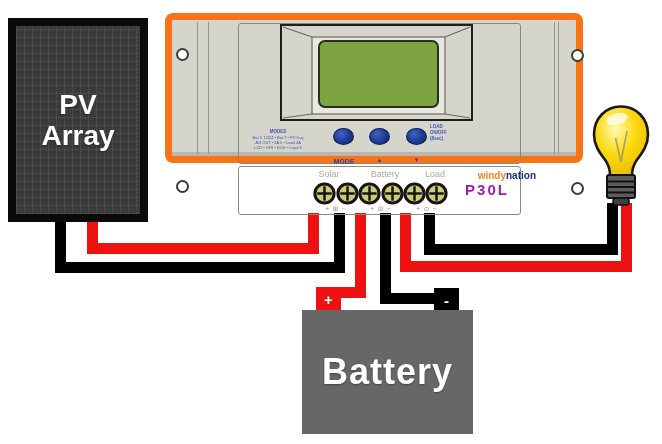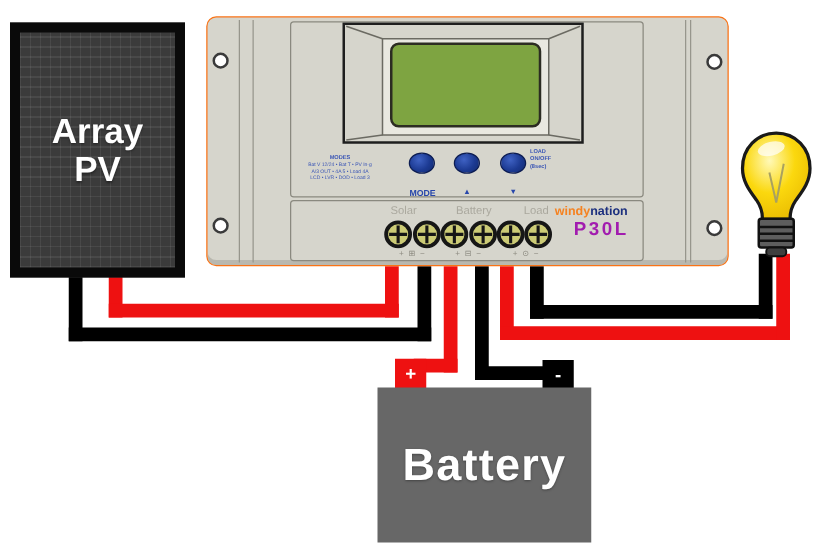--- a/index.html
+++ b/index.html
@@ -14,22 +14,22 @@
   
   .pv{position:absolute;left:8px;top:18px;width:140px;height:204px;box-sizing:border-box;
       background-color:#3b3b3b;
       background-image:repeating-linear-gradient(0deg,rgba(255,255,255,.07) 0 1px,transparent 1px 8px),
                        repeating-linear-gradient(90deg,rgba(255,255,255,.07) 0 1px,transparent 1px 8px);
       border:8px solid #0a0a0a;z-index:2;display:flex;align-items:center;justify-content:center;}
   .pv-label{color:#fff;font-weight:bold;font-size:28px;line-height:1.12;text-align:center;
             text-shadow:0 1px 2px rgba(0,0,0,.4);}
 
   
-  .controller{position:absolute;left:165px;top:13px;width:418px;height:200px;box-sizing:border-box;
-              background:#d6d5cc;border:1px solid #f97316;border-radius:8px;z-index:2;
+  .controller{position:absolute;left:165px;top:13px;width:418px;height:150px;box-sizing:border-box;
+              background:#d6d5cc;border:7px solid #f97316;border-radius:8px;z-index:2;
               box-shadow:inset 0 -4px 0 #b9b8af;}
   .fold{position:absolute;top:2px;bottom:2px;width:1px;background:#97968c;}
   .hole{position:absolute;width:13px;height:13px;border-radius:50%;background:#fff;
         border:2px solid #3a3a3a;box-sizing:border-box;}
   .panel{position:absolute;border:1px solid #8a897f;border-radius:3px;box-sizing:border-box;}
   .panel.upper{left:66px;top:3px;width:283px;height:141px;}
   .panel.lower{left:66px;top:146px;width:283px;height:49px;}
 
   .bezel{position:absolute;left:108px;top:4px;width:193px;height:97px;box-sizing:border-box;
          border:2px solid #1e1e1e;background:#d6d5cc;}
@@ -52,21 +52,21 @@
   .screw svg{display:block;}
   .screw:nth-of-type(1) svg{transform:rotate(15deg);}
   .screw:nth-of-type(2) svg{transform:rotate(-22deg);}
   .screw:nth-of-type(3) svg{transform:rotate(38deg);}
   .screw:nth-of-type(4) svg{transform:rotate(5deg);}
   .screw:nth-of-type(5) svg{transform:rotate(-30deg);}
   .screw:nth-of-type(6) svg{transform:rotate(24deg);}
 
   .pol{position:absolute;top:185px;width:48px;text-align:center;color:#8d8b81;
        font-size:6.5px;letter-spacing:1px;}
-  .brand{position:absolute;left:273px;top:150px;width:68px;text-align:center;
+  .brand{position:absolute;left:296px;top:150px;width:68px;text-align:right;
          font-size:10px;font-weight:bold;letter-spacing:0px;}
   .brand .o{color:#f58220;}
   .brand .b{color:#1b2f7e;}
   .model{position:absolute;left:281px;top:161px;width:68px;text-align:center;
          font-size:15px;font-weight:bold;color:#a21caf;letter-spacing:2px;}
 
   
   .battery{position:absolute;left:302px;top:310px;width:171px;height:124px;background:#676767;
            z-index:2;display:flex;align-items:center;justify-content:center;}
   .battery-label{color:#fff;font-size:36px;font-weight:bold;letter-spacing:1px;
@@ -101,22 +101,22 @@
   <div class="wire red" style="left:400px;top:213px;width:11px;height:59px;"></div>
   <div class="wire red" style="left:400px;top:261px;width:232px;height:11px;"></div>
   <div class="wire red" style="left:621px;top:203px;width:11px;height:69px;"></div>
 
   <div class="wire black" style="left:424px;top:213px;width:11px;height:42px;"></div>
   <div class="wire black" style="left:424px;top:244px;width:194px;height:11px;"></div>
   <div class="wire black" style="left:607px;top:203px;width:11px;height:52px;"></div>
 
   <div class="pv">
     <div class="pv-label">
+      <div>PV</div>
       <div>Array</div>
-      <div>PV</div>
     </div>
   </div>
 
   <div class="controller">
 
     <div class="fold" style="left:25px;"></div>
     <div class="fold" style="left:36px;"></div>
     <div class="fold" style="left:382px;"></div>
     <div class="fold" style="left:386px;"></div>
 

